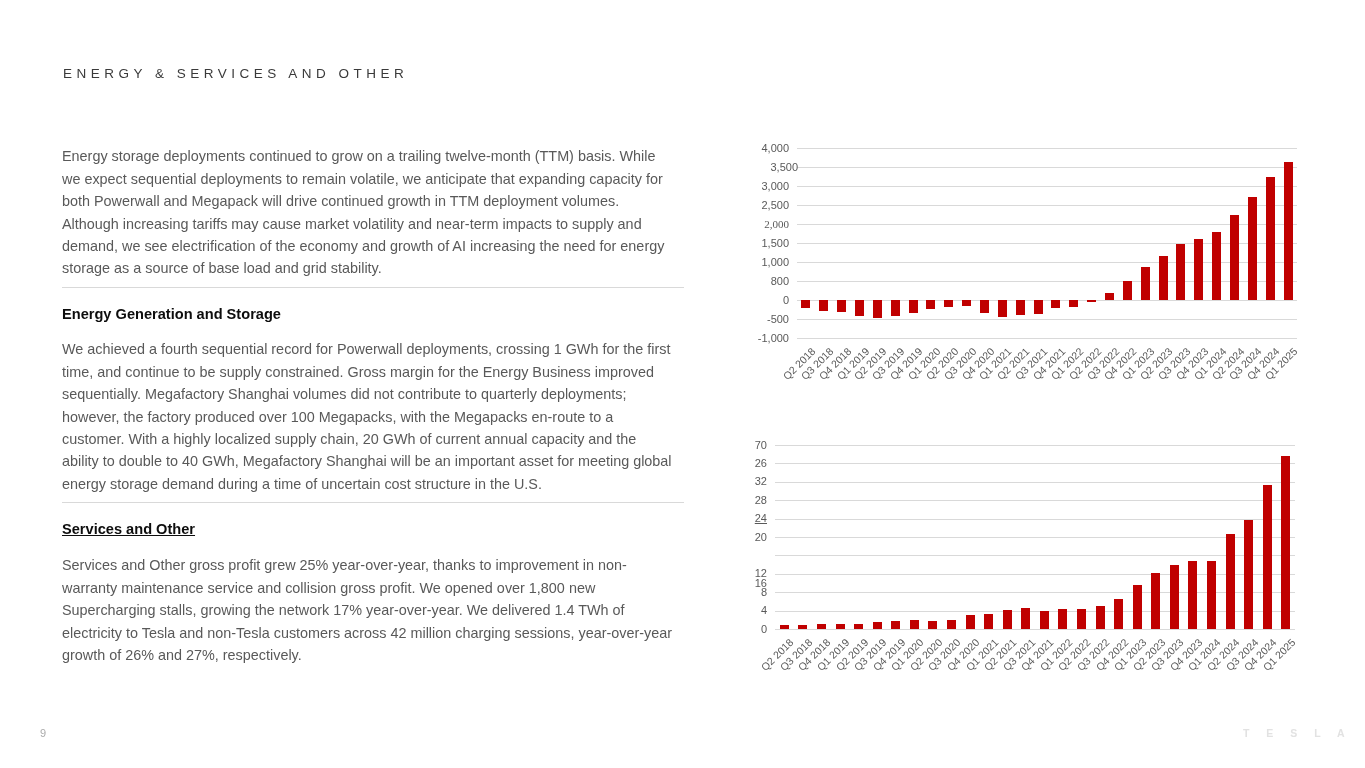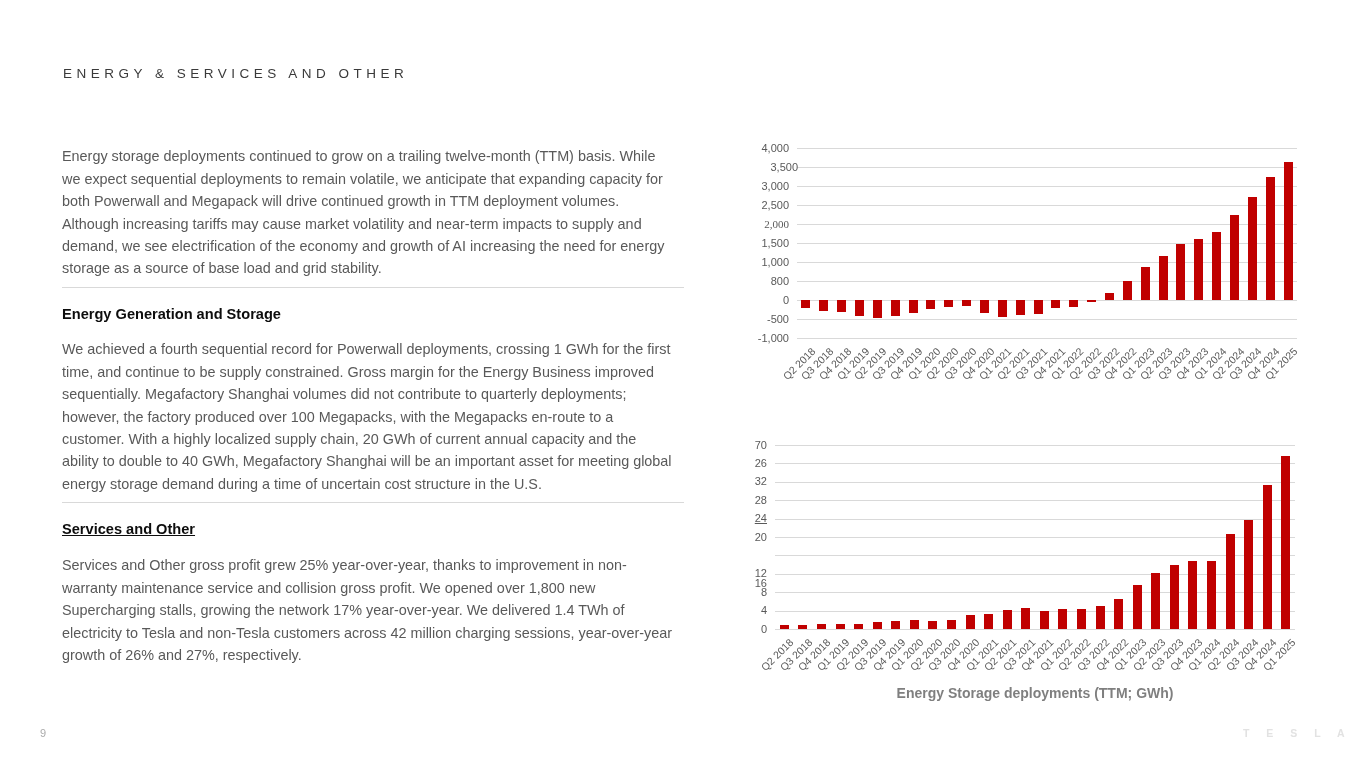--- a/index.html
+++ b/index.html
@@ -188,21 +188,20 @@
       <div class="bar" style="left: 357.6px; width: 9px; top: 139.8px; height: 44.2px; background: rgb(192, 0, 0);"></div>
       <div class="bar" style="left: 376.2px; width: 9px; top: 128.3px; height: 55.7px; background: rgb(192, 0, 0);"></div>
       <div class="bar" style="left: 394.8px; width: 9px; top: 119.6px; height: 64.4px; background: rgb(192, 0, 0);"></div>
       <div class="bar" style="left: 413.4px; width: 9px; top: 116.4px; height: 67.6px; background: rgb(192, 0, 0);"></div>
       <div class="bar" style="left: 431.9px; width: 9px; top: 115.5px; height: 68.5px; background: rgb(192, 0, 0);"></div>
       <div class="bar" style="left: 450.5px; width: 9px; top: 89.2px; height: 94.8px; background: rgb(192, 0, 0);"></div>
       <div class="bar" style="left: 469.1px; width: 9px; top: 75.4px; height: 108.6px; background: rgb(192, 0, 0);"></div>
       <div class="bar" style="left: 487.6px; width: 9px; top: 39.6px; height: 144.4px; background: rgb(192, 0, 0);"></div>
       <div class="bar" style="left: 506.2px; width: 9px; top: 10.6px; height: 173.4px; background: rgb(192, 0, 0);"></div>
     </div>
-  <div class="chart-title" style="left: 48px; width: 520px; top: 248px;">Energy Storage deployments (TTM; GWh)</div>
 <div class="ytick" style="left: 0px; width: 40px; top: 1.5px; color: rgb(89, 89, 89);">70</div>
     <div class="ytick" style="left: 0px; width: 40px; top: 19.9px; color: rgb(89, 89, 89);">26</div>
     <div class="ytick" style="left: 0px; width: 40px; top: 38.3px; color: rgb(89, 89, 89);">32</div>
     <div class="ytick" style="left: 0px; width: 40px; top: 56.7px; color: rgb(89, 89, 89);">28</div>
     <div class="ytick" style="left: 0px; width: 40px; top: 75.1px; color: rgb(89, 89, 89); text-decoration: underline;">24</div>
     <div class="ytick" style="left: 0px; width: 40px; top: 93.5px; color: rgb(89, 89, 89);">20</div>
     <div class="ytick" style="left: 0px; width: 40px; top: 124px; color: rgb(89, 89, 89); margin-top: 16px;">16</div>
     <div class="ytick" style="left: 0px; width: 40px; top: 130.3px; color: rgb(89, 89, 89);">12</div>
     <div class="ytick" style="left: 0px; width: 40px; top: 148.7px; color: rgb(89, 89, 89);">8</div>
     <div class="ytick" style="left: 0px; width: 40px; top: 167.1px; color: rgb(89, 89, 89);">4</div>

